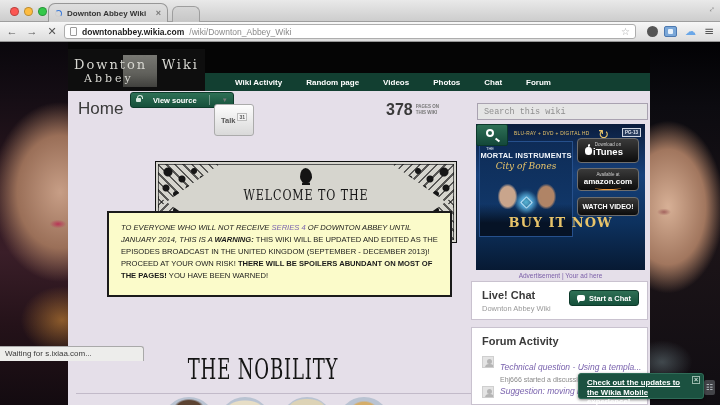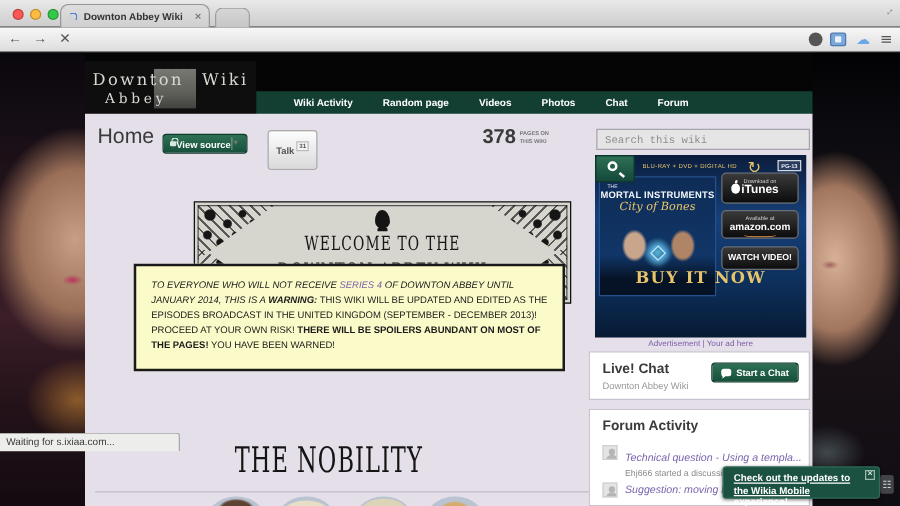--- a/index.html
+++ b/index.html
@@ -76,23 +76,23 @@
   .pg-ic { width:6px; height:8px; border:1px solid #9aa7c0; background:#fff; border-radius:1px; }
   .caret { font-size:6px; color:#777; }
   .ring-ic { width:6px; height:6px; border:1px solid #aaa; border-radius:50%; }
   .subnav { position:absolute; left:205px; top:31px; width:445px; height:19px; background:#123f31;
     display:flex; align-items:center; gap:24px; padding-left:30px; }
   .subnav-item { font-size:8px; font-weight:bold; color:#fff; white-space:nowrap; }
 
   
   .content { position:absolute; left:68px; top:49px; width:582px; height:314px; background:#e5dfe9; overflow:hidden; }
   .home-title { position:absolute; left:10px; top:8px; font-size:17px; color:#3a3a3a; }
-  .vs-btn { position:absolute; left:62px; top:16px; height:16px; background:linear-gradient(#2e7055,#16503b);
+  .vs-btn { position:absolute; left:62px; top:1px; height:16px; background:linear-gradient(#2e7055,#16503b);
     border:1px solid #0d3a2a; border-radius:3px; color:#fff; font-size:7.5px; font-weight:bold;
-    display:flex; align-items:center; gap:0; padding:0 5px; }
+    display:flex; align-items:center; gap:12px; padding:0 5px; }
   .lock-ic { width:5px; height:4px; background:#d8e8df; border-radius:1px; position:relative; }
   .lock-ic:before { content:""; position:absolute; left:0.5px; top:-3px; width:4px; height:3px;
     border:1px solid #d8e8df; border-bottom:none; border-radius:3px 3px 0 0; }
   .vs-sep { width:1px; height:10px; background:rgba(255,255,255,.35); }
   .talk-btn { position:absolute; left:146px; top:13px; height:32px; background:linear-gradient(#fdfdfd,#d9d9d9);
     border:1px solid #ababab; border-radius:3px; color:#555; font-size:7.5px; font-weight:bold;
     display:flex; align-items:center; padding:0 6px; gap:2px; }
   .talk-badge { font-size:5px; border:1px solid #bbb; background:#f4f4f4; padding:0 1px; position:relative; top:-3px; }
   .pagecount { position:absolute; left:318px; top:10px; display:flex; gap:3px; align-items:center; }
   .pagecount-num { font-size:16px; font-weight:bold; color:#3a3a3a; }
@@ -238,20 +238,26 @@
       <span class="tab-title">Downton Abbey Wiki</span>
       <span class="tab-close">×</span>
     </div>
     <div class="tabstub"></div>
     <span class="expand-ic">↕</span>
   </div>
   <div class="toolbar">
     <span class="navbtn" style="left:4px">←</span>
     <span class="navbtn" style="left:24px">→</span>
     <span class="navbtn" style="left:44px">✕</span>
+    <div class="urlbar">
+      <span class="doc-ic"></span>
+      <span class="url-text">downtonabbey.wikia.com</span>
+      <span class="url-text url-path">/wiki/Downton_Abbey_Wiki</span>
+      <span class="star-ic">☆</span>
+    </div>
     <span class="ext-ic ext-circle"></span>
     <span class="ext-ic ext-img"></span>
     <span class="ext-ic ext-cloud">☁</span>
     <span class="ext-ic ext-menu">≡</span>
   </div>
 
   <div class="page">
     <div class="skin-left"></div>
     <div class="skin-right"></div>
     <span class="scroll-glyph">☷</span>

